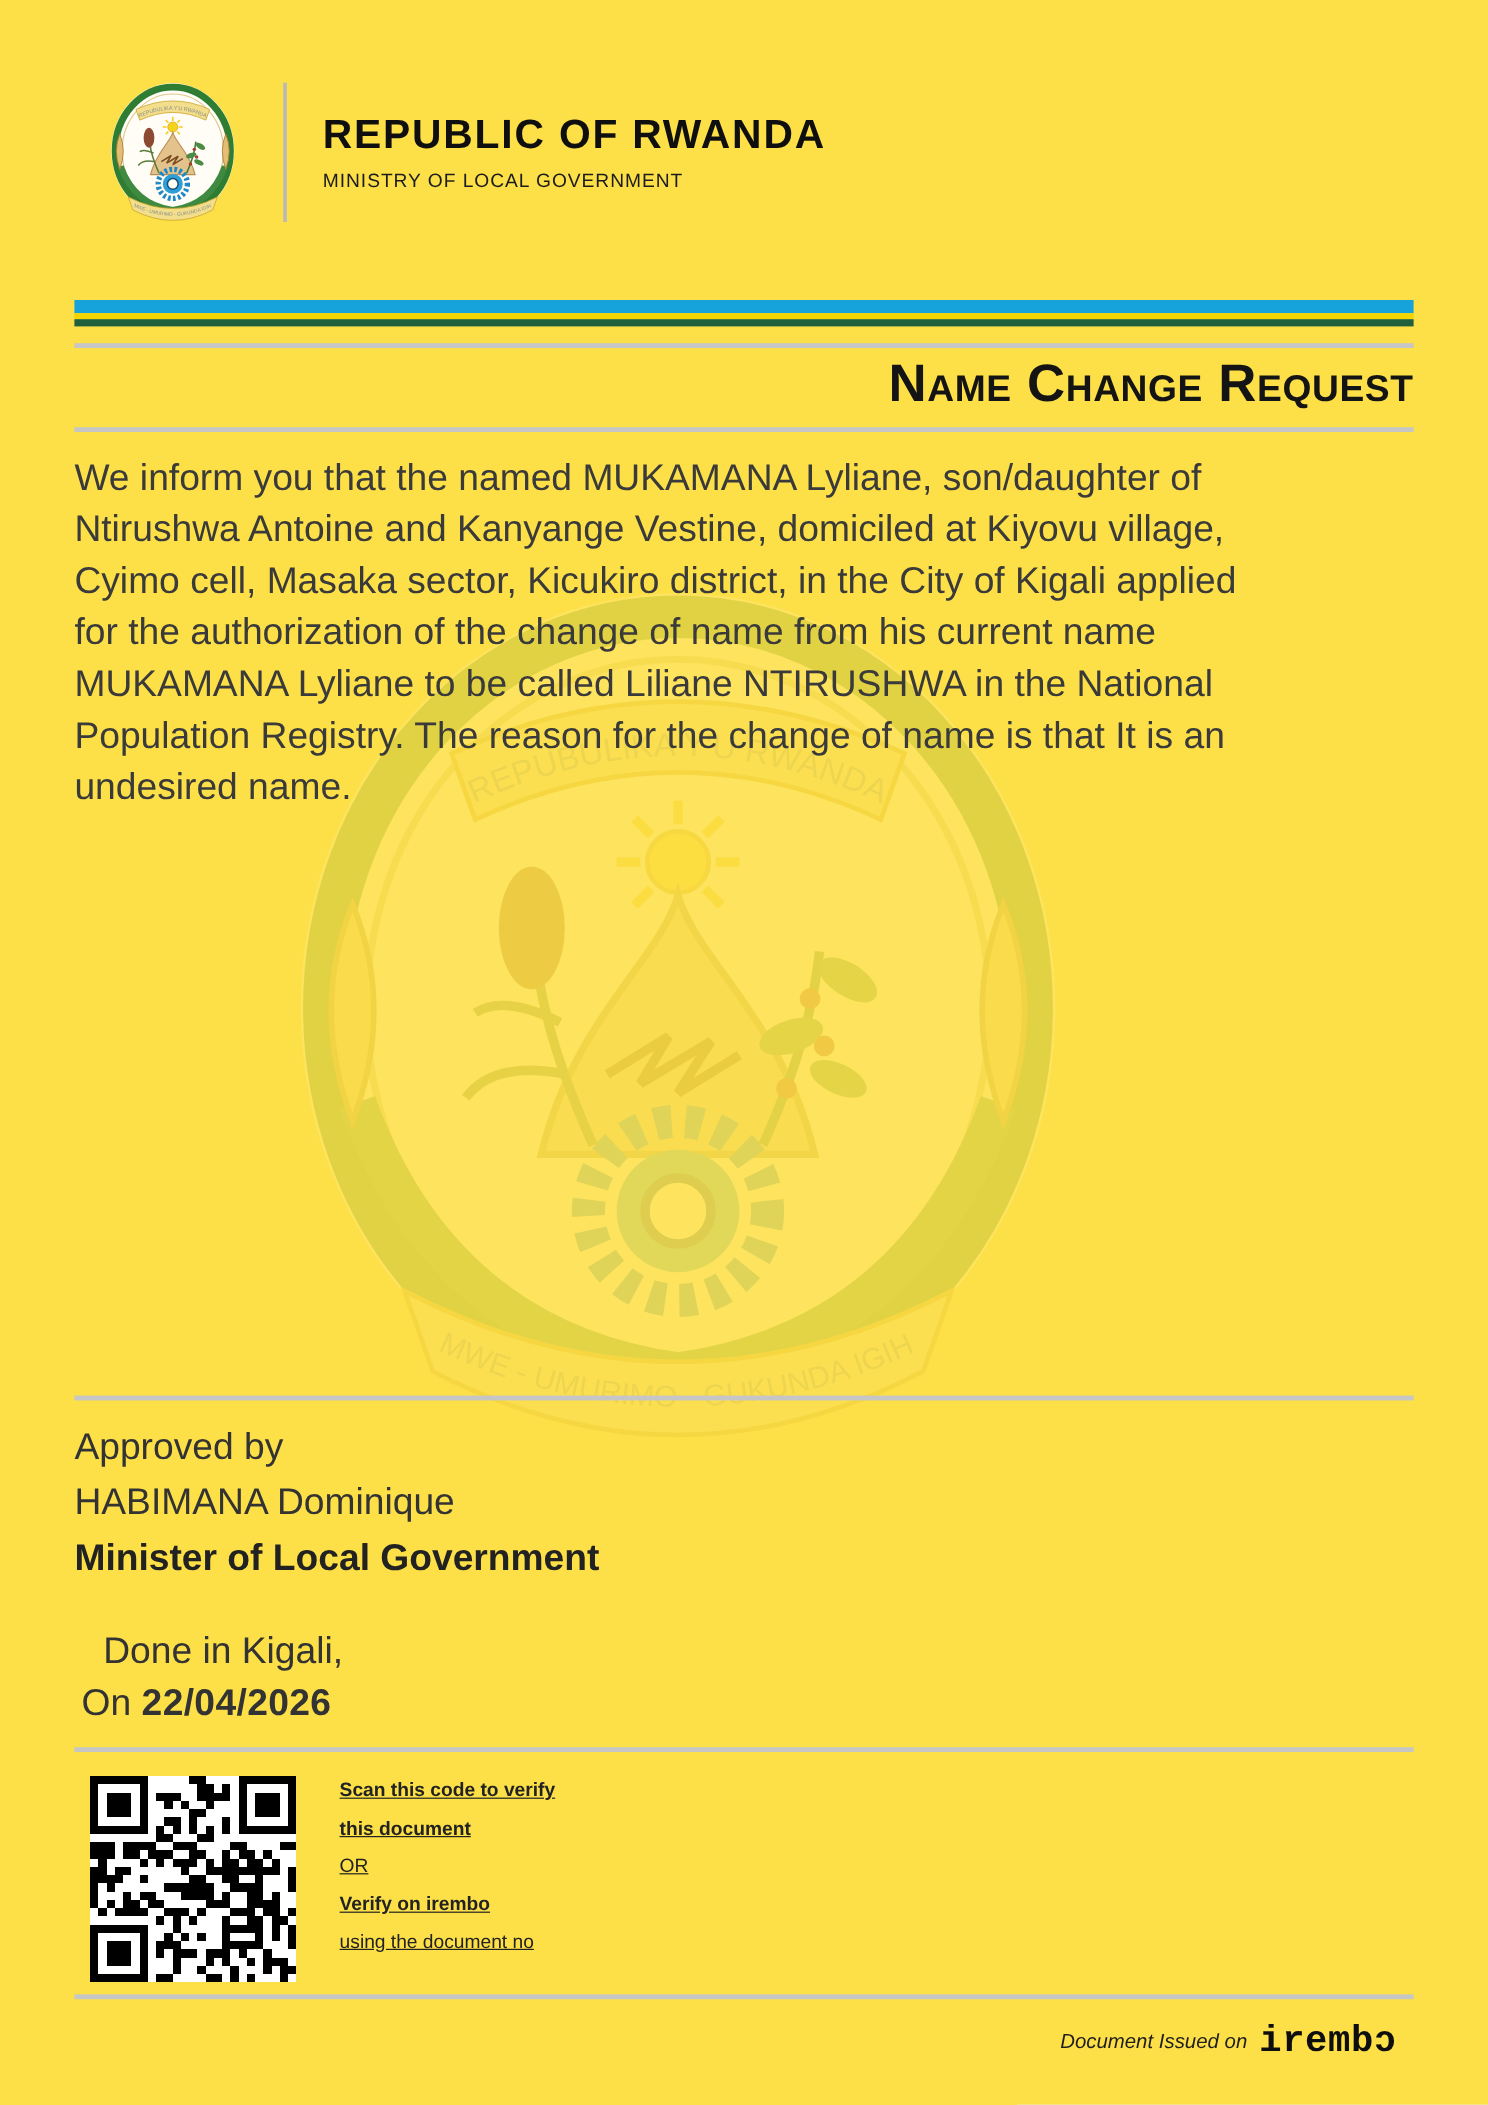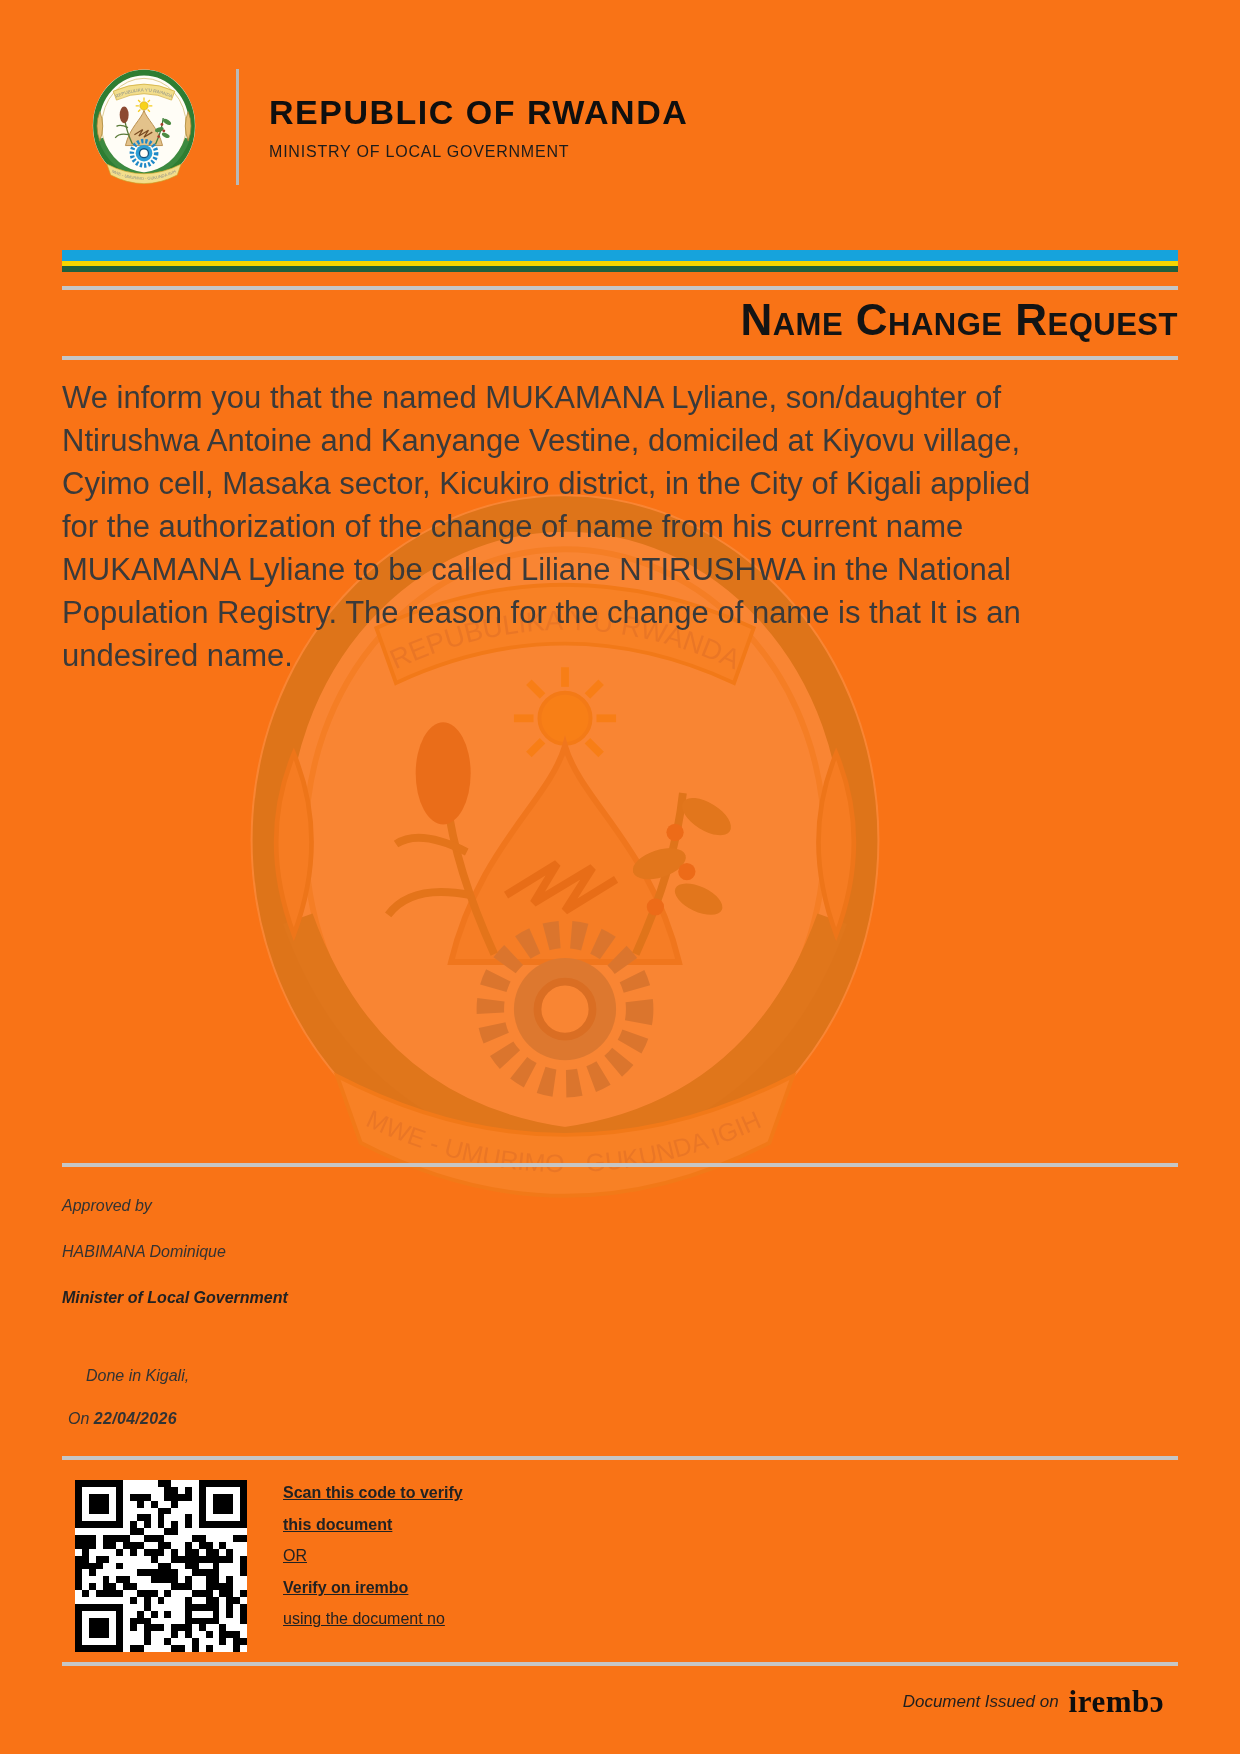--- a/index.html
+++ b/index.html
@@ -1,16 +1,16 @@
 <!DOCTYPE html>
 <html><head>
 <meta charset="utf-8">
 <style>
   html,body{margin:0;padding:0;background:#e9e9e9;}
-  .page{width:1240px;height:1754px;background:#f97316;position:relative;overflow:hidden;
+  .page{width:1240px;height:1754px;background:#fde047;position:relative;overflow:hidden;
         font-family:"Liberation Sans",sans-serif;margin:0 auto;}
   .content{position:relative;z-index:1;padding:0 62px;}
   
   .watermark{position:absolute;left:172px;top:455px;z-index:0;opacity:.13;pointer-events:none;}
   
   .hdr{display:flex;align-items:center;padding-top:62px;}
   .logo{width:128px;height:130px;margin-left:18px;flex:0 0 auto;}
   .vline{width:3px;height:116px;background:#b9b9b9;margin:0 30px 0 28px;flex:0 0 auto;}
   .h1{font-size:34px;font-weight:bold;letter-spacing:1.5px;color:#0f0f0f;}
   .h2{font-size:16px;margin-top:11px;letter-spacing:.8px;color:#1c1c1c;}
@@ -25,42 +25,42 @@
   .rule2{margin-top:8px;}
   .rule3{margin-top:486px;}
   .rule4{margin-top:20px;}
   .rule5{margin-top:10px;}
   
   .doc-title{font-variant:small-caps;font-weight:bold;font-size:44px;line-height:56px;
              letter-spacing:.5px;color:#141414;margin:2px 0 0 0;text-align:right;}
   
   .body-text{font-size:31px;line-height:43px;color:#3a3a3a;margin:16px 0 0 0;max-width:1010px;}
   
-  .appr{font-size:16px;color:#333;line-height:34px;font-style:italic;}
+  .appr{font-size:31px;color:#333;line-height:34px;}
   .appr-label{margin-top:22px;}
   .appr-name{margin-top:12px;}
   .appr-title{margin-top:12px;font-weight:bold;color:#222;}
   .done-line{margin-top:44px;margin-left:24px;}
   .on-line{margin-top:9px;margin-left:6px;}
   .on-line b{letter-spacing:.3px;}
   
   .qr-row{display:flex;margin-top:20px;}
   .qr{width:172px;height:172px;margin-left:13px;flex:0 0 auto;}
   .qr-text{margin-left:36px;color:#222;}
   .qt{font-size:16px;line-height:26px;text-decoration:underline;}
   .qt-b{font-weight:bold;}
   .m1{margin-top:6px;}.m2{margin-top:5px;}
   .doc-no{font-size:30px;font-weight:bold;line-height:34px;margin-top:5px;color:#1a1a1a;letter-spacing:.5px;}
   
   .disclaimer{font-size:17.5px;line-height:21px;color:#2e2e2e;margin-top:14px;}
   
   .footer{display:flex;justify-content:flex-end;align-items:center;margin-top:18px;padding-right:14px;}
   .issued{font-size:17px;color:#1f1f1f;font-style:italic;}
   .brand{font-size:31px;font-weight:bold;margin-left:10px;color:#0e0e0e;
-         font-family:Liberation Serif, serif;letter-spacing:.5px;}
+         font-family:Liberation Mono, monospace;letter-spacing:.5px;}
   .hidden-defs{position:absolute;width:0;height:0;overflow:hidden;}
 </style>
 </head>
 <body>
 
 <svg class="hidden-defs" aria-hidden="true">
   <defs>
     <g id="emblem">
       <ellipse cx="100" cy="98" rx="80" ry="88" fill="#fffdf6"></ellipse>
       <ellipse cx="100" cy="98" rx="75" ry="83" fill="none" stroke="#2e7d32" stroke-width="9"></ellipse>

